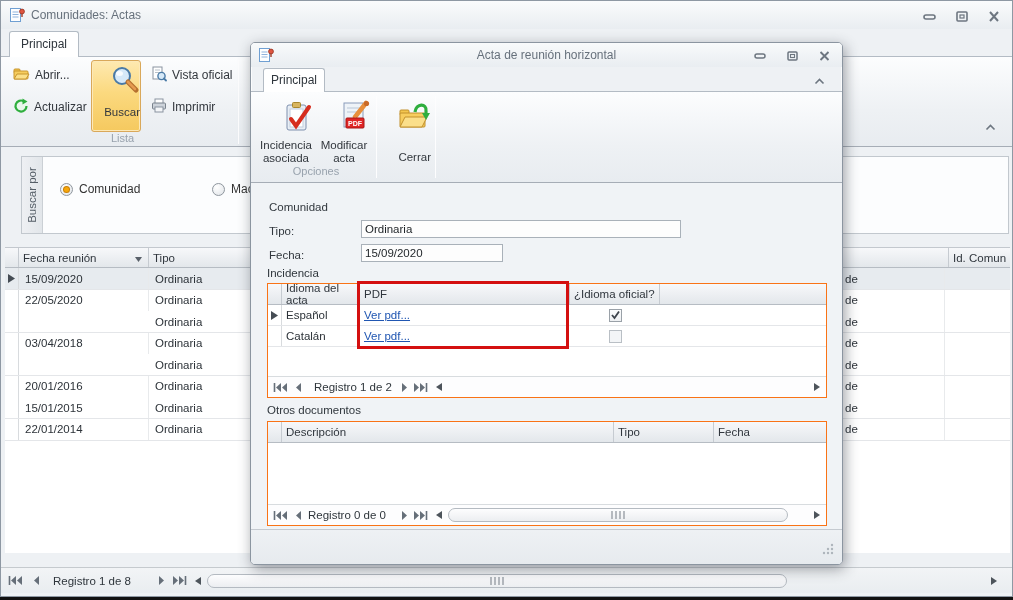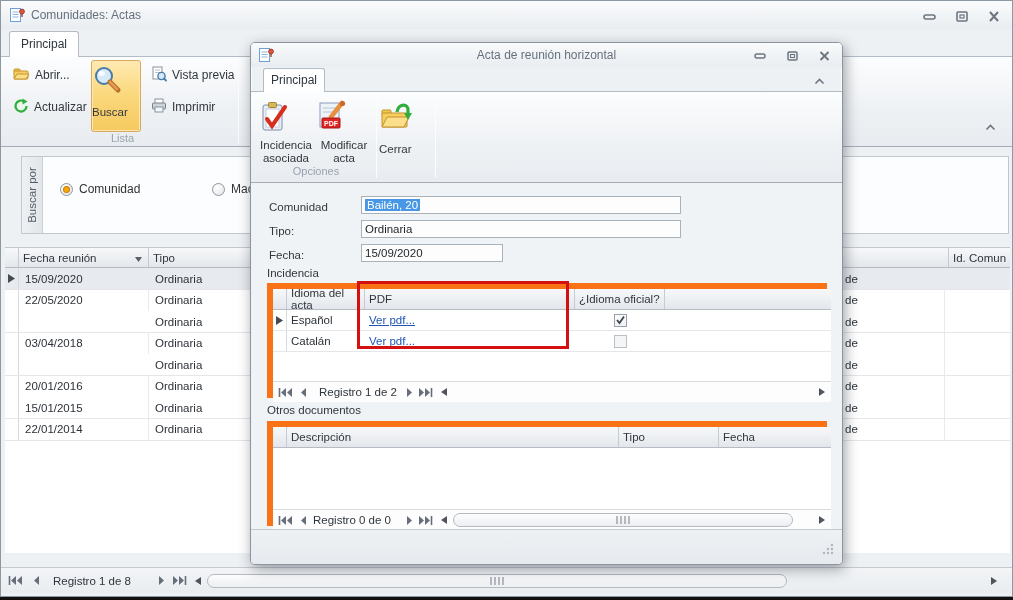--- a/index.html
+++ b/index.html
@@ -10,21 +10,21 @@
 
 .titlebar{position:absolute;left:0;top:0;width:100%;height:28px;background:linear-gradient(#fafbfc,#e9edf1)}
 .titlebar .app-icon{position:absolute;left:8px;top:6px}
 .titlebar .title-text{position:absolute;left:30px;top:0;line-height:28px;color:#67717c}
 .winbtn{position:absolute;top:9px;width:18px;height:13px;display:flex;align-items:center;justify-content:center;cursor:default}
 
 .tab{position:absolute;background:#fff;border:1px solid #b3bbc4;border-bottom:none;border-radius:3px 3px 0 0;text-align:center;color:#2f363d;z-index:3;line-height:24px}
 
 .ribbon{position:absolute;background:linear-gradient(#fcfdfe,#eef1f4 60%,#e8ecf0);border-top:1px solid #b3bbc4;border-bottom:1px solid #a6adb6}
 .smallbtn{position:absolute;display:flex;align-items:center;gap:5px;height:22px;padding:0 4px;border-radius:2px;color:#32373d}
-.bigbtn{position:absolute;display:flex;flex-direction:column;align-items:flex-start;padding-top:4px;border-radius:3px;color:#32373d;text-align:center;line-height:13px;font-size:11.5px}
+.bigbtn{position:absolute;display:flex;flex-direction:column;align-items:flex-end;padding-top:4px;border-radius:3px;color:#32373d;text-align:center;line-height:13px;font-size:11.5px}
 .bigbtn.hot{background:linear-gradient(#fee9b1,#fbd97f 45%,#f5c95f);border:1px solid #d9a85a;box-shadow:inset 0 0 0 1px #fde9b8}
 .vsep{position:absolute;width:1px;background:#cfd4da;border-right:1px solid #fdfdfe}
 .rgroup-label{position:absolute;text-align:center;color:#98a2ad;font-size:11px}
 .chevron-btn{position:absolute;width:16px;height:12px;display:flex;align-items:center;justify-content:center}
 
 .search-panel{position:absolute;left:20px;top:155px;width:988px;height:78px;background:#fcfdfe;border:1px solid #c2c8ce}
 .side-tab{position:absolute;left:0;top:0;width:21px;height:76px;background:linear-gradient(90deg,#eef0f3,#e2e6ea);border-right:1px solid #cbd0d5}
 .side-tab span{position:absolute;left:50%;top:50%;transform:translate(-50%,-50%) rotate(-90deg);white-space:nowrap;color:#555e67;font-size:11.5px}
 .radio-item{position:absolute;display:flex;align-items:center;gap:6px;height:16px}
 .radio{width:13px;height:13px;border-radius:50%;border:1px solid #8f969e;background:radial-gradient(circle at 35% 30%,#ffffff,#dfe3e7);position:relative}
@@ -44,21 +44,21 @@
 .nav-label{position:absolute;top:50%;transform:translateY(-50%);font-size:11.5px;color:#2f363c;white-space:nowrap}
 .sc-arrow{position:absolute;top:50%;transform:translateY(-50%);width:10px;height:12px;display:flex;align-items:center;justify-content:center}
 .sc-thumb{position:absolute;top:50%;transform:translateY(-50%);height:14px;border:1px solid #b4bac1;border-radius:7px;background:linear-gradient(#fdfdfe,#eceef1);display:flex;align-items:center;justify-content:center}
 
 #dialog{position:absolute;left:250px;top:42px;width:593px;height:523px;background:#eef1f4;border:1px solid #8b95a0;border-radius:5px;box-shadow:2px 4px 14px rgba(40,45,55,.45),inset 0 0 0 1px #fbfcfd;z-index:10;overflow:hidden}
 .dlg-titlebar{position:absolute;left:0;top:0;width:100%;height:24px;background:linear-gradient(#f8fafb,#e9edf1)}
 .dlg-title{position:absolute;left:0;top:0;width:100%;text-align:center;line-height:24px;color:#67717c}
 .field{position:absolute;height:18px;background:#fdfdfd;border:1px solid #a9b1b9;display:flex;align-items:center;padding:0 3px;font-size:11.5px;color:#1d2226}
 .fieldlabel{position:absolute;left:18px;height:18px;line-height:18px;color:#32383e;font-size:11.5px}
 .seltext{background:#4897e4;color:#fff;padding:0 2px}
-.dgrid{position:absolute;background:#1d4ed8;border:6px solid #f97316}
+.dgrid{position:absolute;background:#1d4ed8;border:1px solid #f97316}
 .link{color:#2056b2;font-size:11.5px}
 .cb{width:13px;height:13px;border:1px solid #9aa1a8;background:linear-gradient(#fbfcfd,#eef0f2);display:flex;align-items:center;justify-content:center}
 .cb.un{border-color:#b9bfc5;background:#f3f5f7}
 .red-rect{position:absolute;border:3px solid #d41010;z-index:12;pointer-events:none}
 .section-label{position:absolute;font-size:11.5px;color:#2f363c}
 .dlg-status{position:absolute;left:0;width:100%;background:linear-gradient(#eef1f4,#e6eaee);border-top:1px solid #c5cad0}
 </style>
 </head>
 <body>
 
@@ -122,21 +122,21 @@
       <span style="margin-top:8px">Buscar</span>
     </div>
     <div class="smallbtn" style="left:146px;top:7px">
       <span><svg width="16" height="16">
             <rect x="2" y="1" width="9" height="12" fill="#fff" stroke="#8a93a0"></rect>
             <line x1="4" y1="4" x2="9" y2="4" stroke="#b9c1c9"></line>
             <line x1="4" y1="6.5" x2="9" y2="6.5" stroke="#b9c1c9"></line>
             <circle cx="10.5" cy="10" r="3.6" fill="#d6e9f8" stroke="#4a7aa6" stroke-width="1.4"></circle>
             <line x1="13" y1="12.5" x2="15" y2="14.5" stroke="#4a7aa6" stroke-width="1.8" stroke-linecap="round"></line>
           </svg></span>
-      <span>Vista previa</span>
+      <span>Vista oficial</span>
     </div>
     <div class="smallbtn" style="left:146px;top:39px">
       <span><svg width="16" height="15">
             <rect x="4" y="1" width="8" height="5" fill="#fff" stroke="#8a93a0"></rect>
             <rect x="1.5" y="5" width="13" height="6" rx="1" fill="#cdd3da" stroke="#79828c"></rect>
             <rect x="4" y="9" width="8" height="5" fill="#f4f6f8" stroke="#8a93a0"></rect>
           </svg></span>
       <span>Imprimir</span>
     </div>
     <div class="vsep" style="left:237px;top:3px;height:84px"></div>
@@ -351,31 +351,28 @@
     </div>
     <div class="vsep" style="left:125px;top:4px;height:82px"></div>
     <div class="bigbtn" style="left:128px;top:4px;width:52px;height:78px">
       <span><svg width="34" height="34">
             <rect x="3" y="10" width="9" height="5" rx="1" fill="#f3c64e" stroke="#c2912c"></rect>
             <rect x="3" y="13" width="25" height="14" rx="1" fill="#f7cd5e" stroke="#c2912c"></rect>
             <polygon points="3,27 8,17 30,17 25,27" fill="#fbdf8a" stroke="#c2912c"></polygon>
             <path d="M18,12 C19,3 30,3 29,11 L29,14" fill="none" stroke="#2fae3e" stroke-width="3.2"></path>
             <polygon points="25,13 33,13 29,20" fill="#2fae3e"></polygon>
           </svg></span>
-      <span style="margin-top:6px">Cerrar</span>
+      <span style="margin-top:14px">Cerrar</span>
     </div>
     <div class="vsep" style="left:184px;top:4px;height:82px"></div>
     <div class="rgroup-label" style="left:6px;top:73px;width:118px">Opciones</div>
   </div>
 
   <div class="abs" style="left:0;top:140px;width:593px;height:346px;background:#f0f3f6">
     <span class="fieldlabel" style="top:15px">Comunidad</span>
-    <div class="field" style="left:110px;top:13px;width:320px">
-        <span class="seltext">Bailén, 20</span>
-      </div>
     <span class="fieldlabel" style="top:39px">Tipo:</span>
     <div class="field" style="left:110px;top:37px;width:320px">
         <span>Ordinaria</span>
       </div>
     <span class="fieldlabel" style="top:63px">Fecha:</span>
     <div class="field" style="left:110px;top:61px;width:142px">
         <span>15/09/2020</span>
       </div>
 
     <span class="section-label" style="left:16px;top:84px">Incidencia</span>

